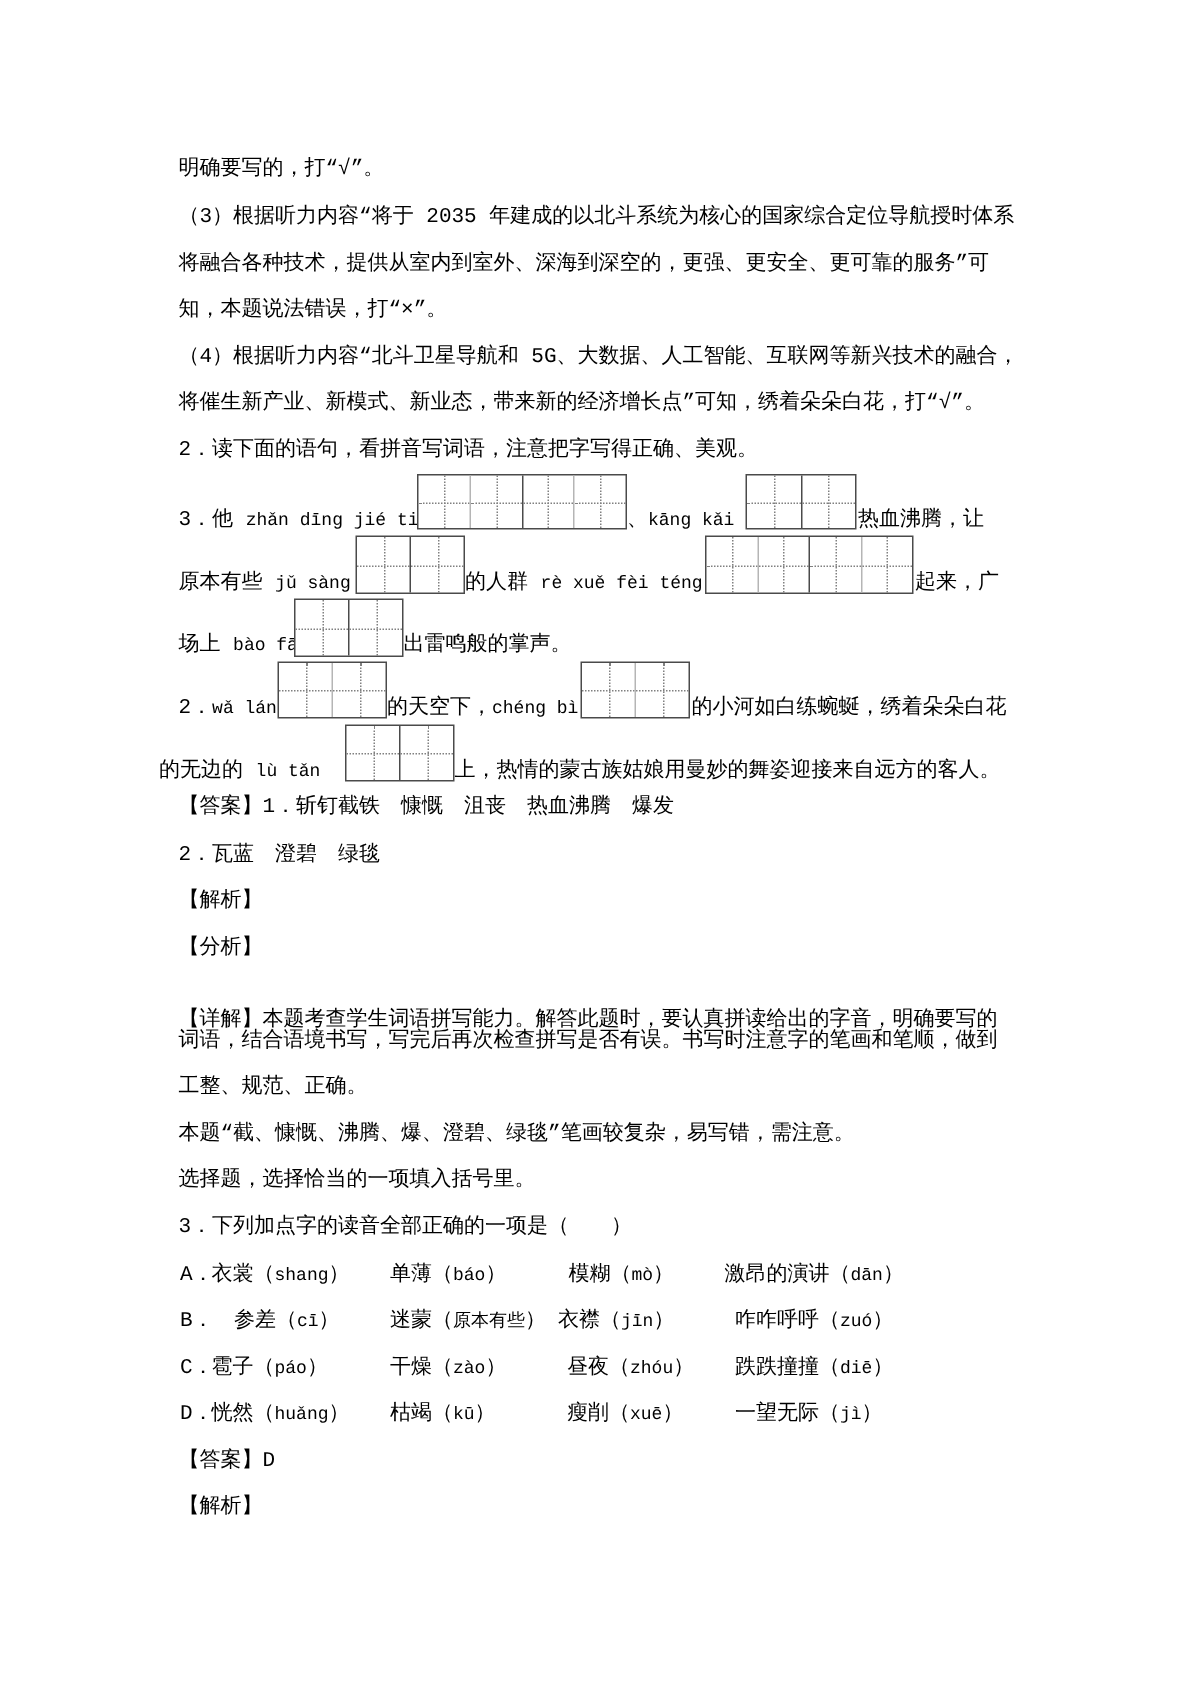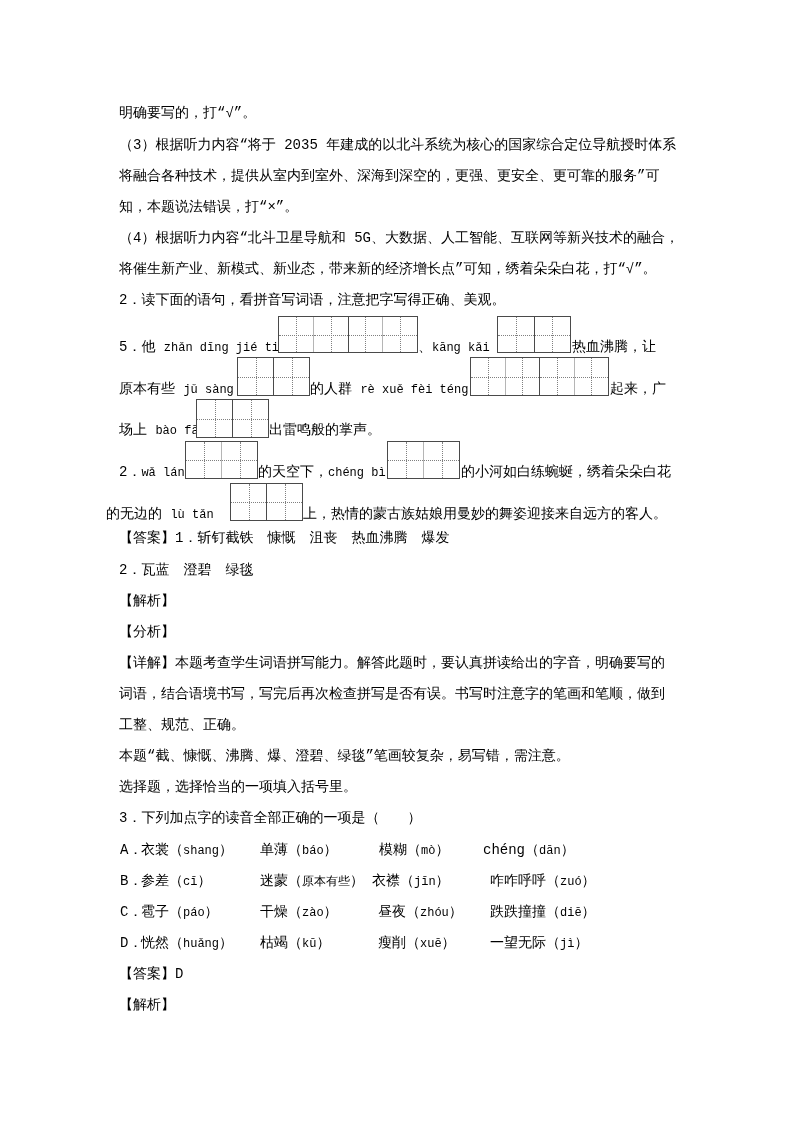--- a/index.html
+++ b/index.html
@@ -20,21 +20,21 @@
 <body>
 
 <div class="ln" style="top:105px">明确要写的，打“√”。</div>
 <div class="ln" style="top:137px">（3）根据听力内容“将于 2035 年建成的以北斗系统为核心的国家综合定位导航授时体系</div>
 <div class="ln" style="top:168px">将融合各种技术，提供从室内到室外、深海到深空的，更强、更安全、更可靠的服务”可</div>
 <div class="ln" style="top:199px">知，本题说法错误，打“×”。</div>
 <div class="ln" style="top:230px">（4）根据听力内容“北斗卫星导航和 5G、大数据、人工智能、互联网等新兴技术的融合，</div>
 <div class="ln" style="top:261px">将催生新产业、新模式、新业态，带来新的经济增长点”可知，绣着朵朵白花，打“√”。</div>
 <div class="ln" style="top:292px">2．读下面的语句，看拼音写词语，注意把字写得正确、美观。</div>
 
-<div class="seg" style="left:119px;top:339px"><span>5．他 </span><span class="py">zhǎn dīng jié tiě</span></div>
+<div class="seg" style="left:119px;top:339px"><span>3．他 </span><span class="py">zhǎn dīng jié tiě</span></div>
 <div class="grid" style="left:278px;top:316px;width:140px;height:37px">
   <div class="cell"></div>
     <div class="cell"></div>
     <div class="cell mid"></div>
     <div class="cell"></div>
 </div>
 <div class="seg" style="left:418px;top:339px"><span>、</span><span class="py">kāng kǎi</span></div>
 <div class="grid" style="left:497px;top:316px;width:74px;height:37px">
   <div class="cell"></div>
     <div class="cell mid"></div>
@@ -78,36 +78,36 @@
 <div class="grid" style="left:230px;top:483px;width:73px;height:38px">
   <div class="cell"></div>
     <div class="cell mid"></div>
 </div>
 <div class="seg" style="left:303px;top:506px">上，热情的蒙古族姑娘用曼妙的舞姿迎接来自远方的客人。</div>
 
 <div class="ln" style="top:530px">【答案】1．斩钉截铁　慷慨　沮丧　热血沸腾　爆发</div>
 <div class="ln" style="top:562px">2．瓦蓝　澄碧　绿毯</div>
 <div class="ln" style="top:593px">【解析】</div>
 <div class="ln" style="top:624px">【分析】</div>
-<div class="ln" style="top:655px">【详解】本题考查学生词语拼写能力。解答此题时，要认真拼读给出的字音，明确要写的</div>
+<div class="ln" style="top:672px">【详解】本题考查学生词语拼写能力。解答此题时，要认真拼读给出的字音，明确要写的</div>
 <div class="ln" style="top:686px">词语，结合语境书写，写完后再次检查拼写是否有误。书写时注意字的笔画和笔顺，做到</div>
 <div class="ln" style="top:717px">工整、规范、正确。</div>
 <div class="ln" style="top:748px">本题“截、慷慨、沸腾、爆、澄碧、绿毯”笔画较复杂，易写错，需注意。</div>
 
 <div class="ln" style="top:779px">选择题，选择恰当的一项填入括号里。</div>
 <div class="ln" style="top:810px">3．下列加点字的读音全部正确的一项是（　　）</div>
 
 <div class="opt" style="left:120px;top:842px">A．</div>
 <div class="opt" style="left:141px;top:842px"><span>衣裳（</span><span class="py">shang</span><span>）</span></div>
 <div class="opt" style="left:260px;top:842px"><span>单薄（</span><span class="py">báo</span><span>）</span></div>
 <div class="opt" style="left:379px;top:842px"><span>模糊（</span><span class="py">mò</span><span>）</span></div>
-<div class="opt" style="left:483px;top:842px"><span>chéng（</span><span class="py">dān</span><span>）</span></div>
+<div class="opt" style="left:483px;top:842px"><span>激昂的演讲（</span><span class="py">dān</span><span>）</span></div>
 
 <div class="opt" style="left:120px;top:873px">B．</div>
-<div class="opt" style="left:141px;top:873px"><span>参差（</span><span class="py">cī</span><span>）</span></div>
+<div class="opt" style="left:156px;top:873px"><span>参差（</span><span class="py">cī</span><span>）</span></div>
 <div class="opt" style="left:260px;top:873px"><span>迷蒙（</span><span class="py">原本有些</span><span>）</span></div>
 <div class="opt" style="left:372px;top:873px"><span>衣襟（</span><span class="py">jīn</span><span>）</span></div>
 <div class="opt" style="left:490px;top:873px"><span>咋咋呼呼（</span><span class="py">zuó</span><span>）</span></div>
 
 <div class="opt" style="left:120px;top:904px">C．</div>
 <div class="opt" style="left:141px;top:904px"><span>雹子（</span><span class="py">páo</span><span>）</span></div>
 <div class="opt" style="left:260px;top:904px"><span>干燥（</span><span class="py">zào</span><span>）</span></div>
 <div class="opt" style="left:378px;top:904px"><span>昼夜（</span><span class="py">zhóu</span><span>）</span></div>
 <div class="opt" style="left:490px;top:904px"><span>跌跌撞撞（</span><span class="py">diē</span><span>）</span></div>
 

